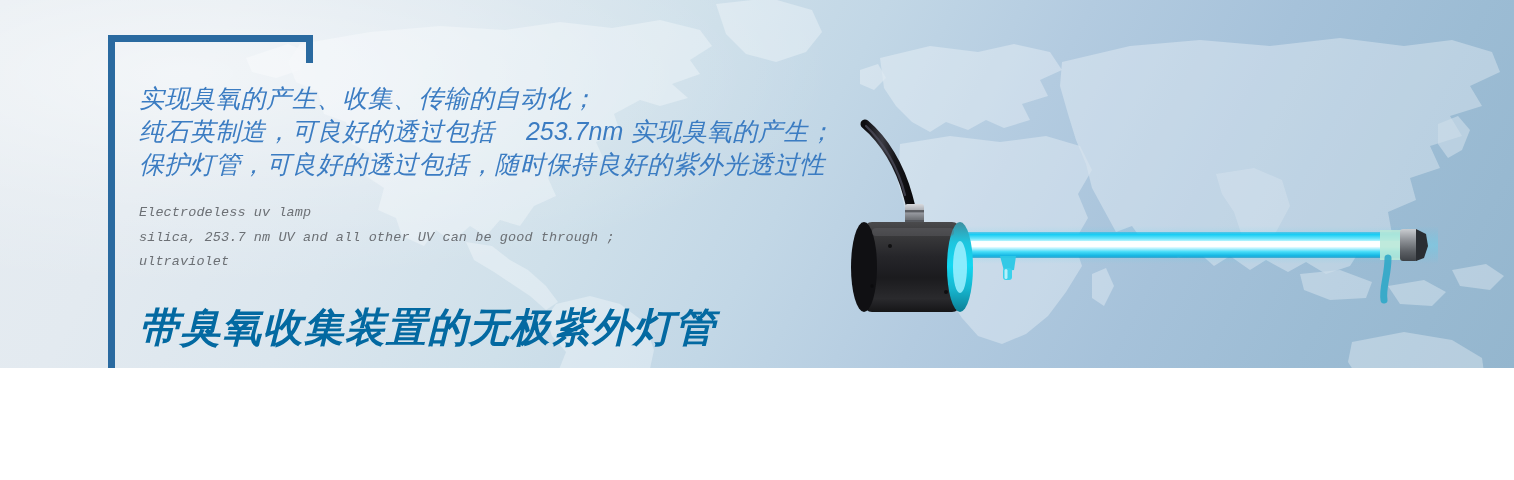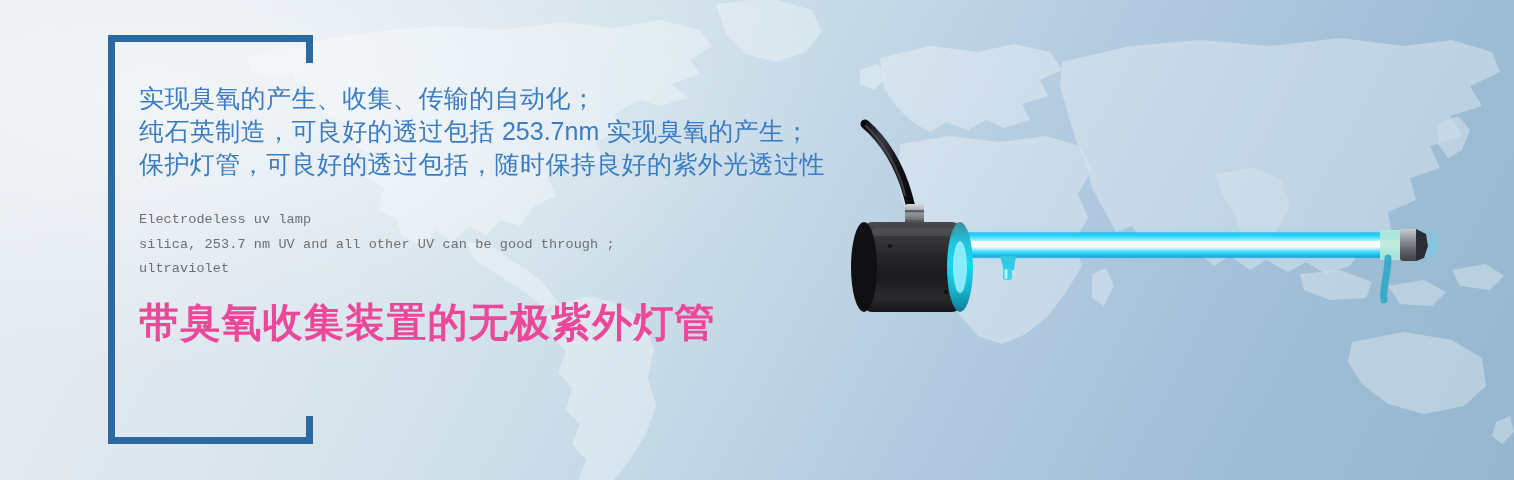--- a/index.html
+++ b/index.html
@@ -3,23 +3,24 @@
 <meta charset="utf-8">
 <style>
   html, body {
     margin: 0;
     padding: 0;
     background: #ffffff;
   }
   #banner {
     position: relative;
     width: 1514px;
-    height: 480px;
+    height: 368px;
     overflow: hidden;
     font-family: "Liberation Sans", "DejaVu Sans", sans-serif;
+    font-style: italic;
   }
 
   
   .bg-gradient {
     position: absolute;
     inset: 0;
     background: linear-gradient(118deg,
         #e6ecf1 0%,
         #e3eaf0 14%,
         #dbe6ee 27%,
@@ -84,36 +85,37 @@
   .cn-body {
     color: #3b7cc2;
     font-size: 25px;
     line-height: 33px;
     letter-spacing: 0.4px;
     white-space: nowrap;
   }
   .cn-body .nm {
     font-family: "Liberation Sans", "DejaVu Sans", sans-serif;
     letter-spacing: 0;
+    margin-left: 24px;
   }
 
   .en-body {
-    margin-top: 27px;
+    margin-top: 20px;
     color: #6c7075;
     font-family: "Liberation Mono", "DejaVu Sans Mono", monospace;
     font-size: 13.5px;
     line-height: 24.5px;
     letter-spacing: 0.1px;
     width: 690px;
   }
   .en-line { white-space: pre-wrap; }
 
   .headline {
-    margin-top: 15px;
-    color: #ec4899;
+    margin-top: 27px;
+    color: #0369a1;
     font-size: 40px;
     font-weight: bold;
     letter-spacing: 1.2px;
     line-height: 50px;
     white-space: nowrap;
   }
 
   
   .lamp {
     position: absolute;

